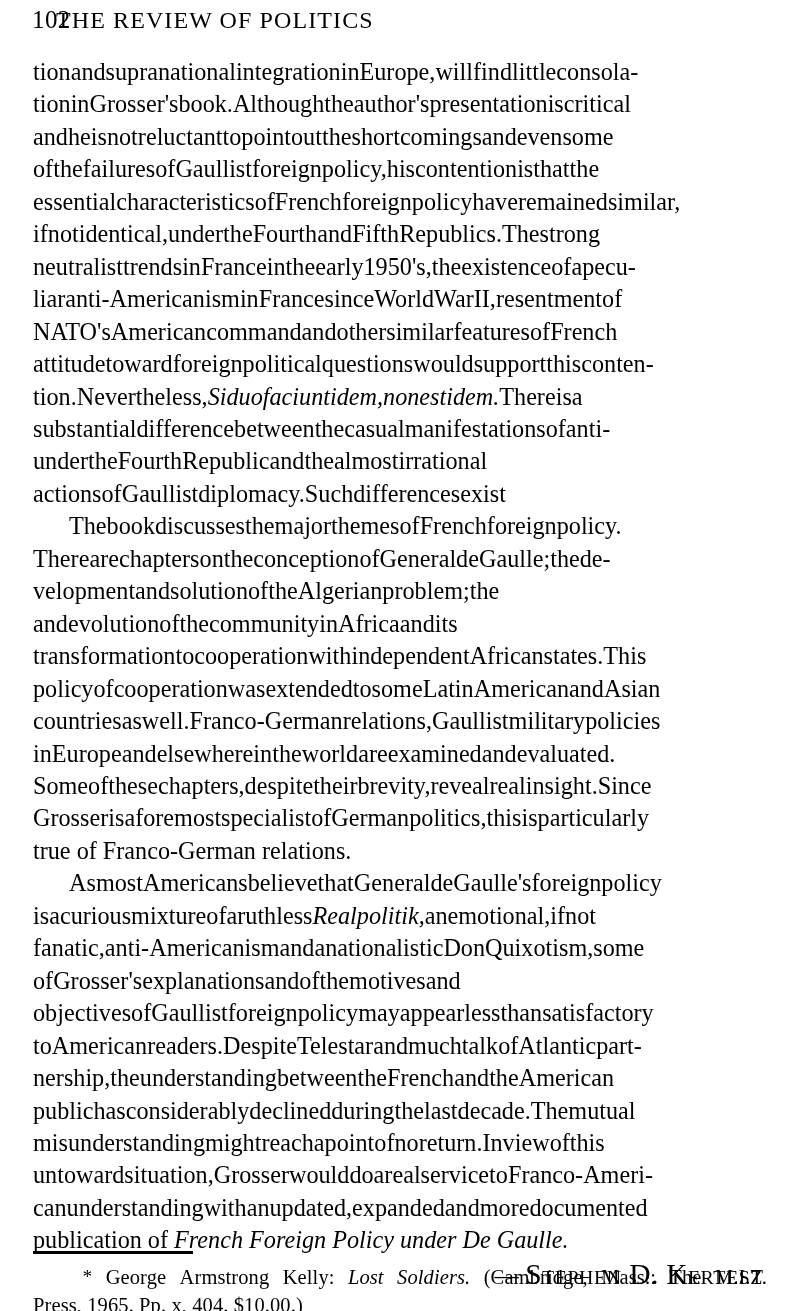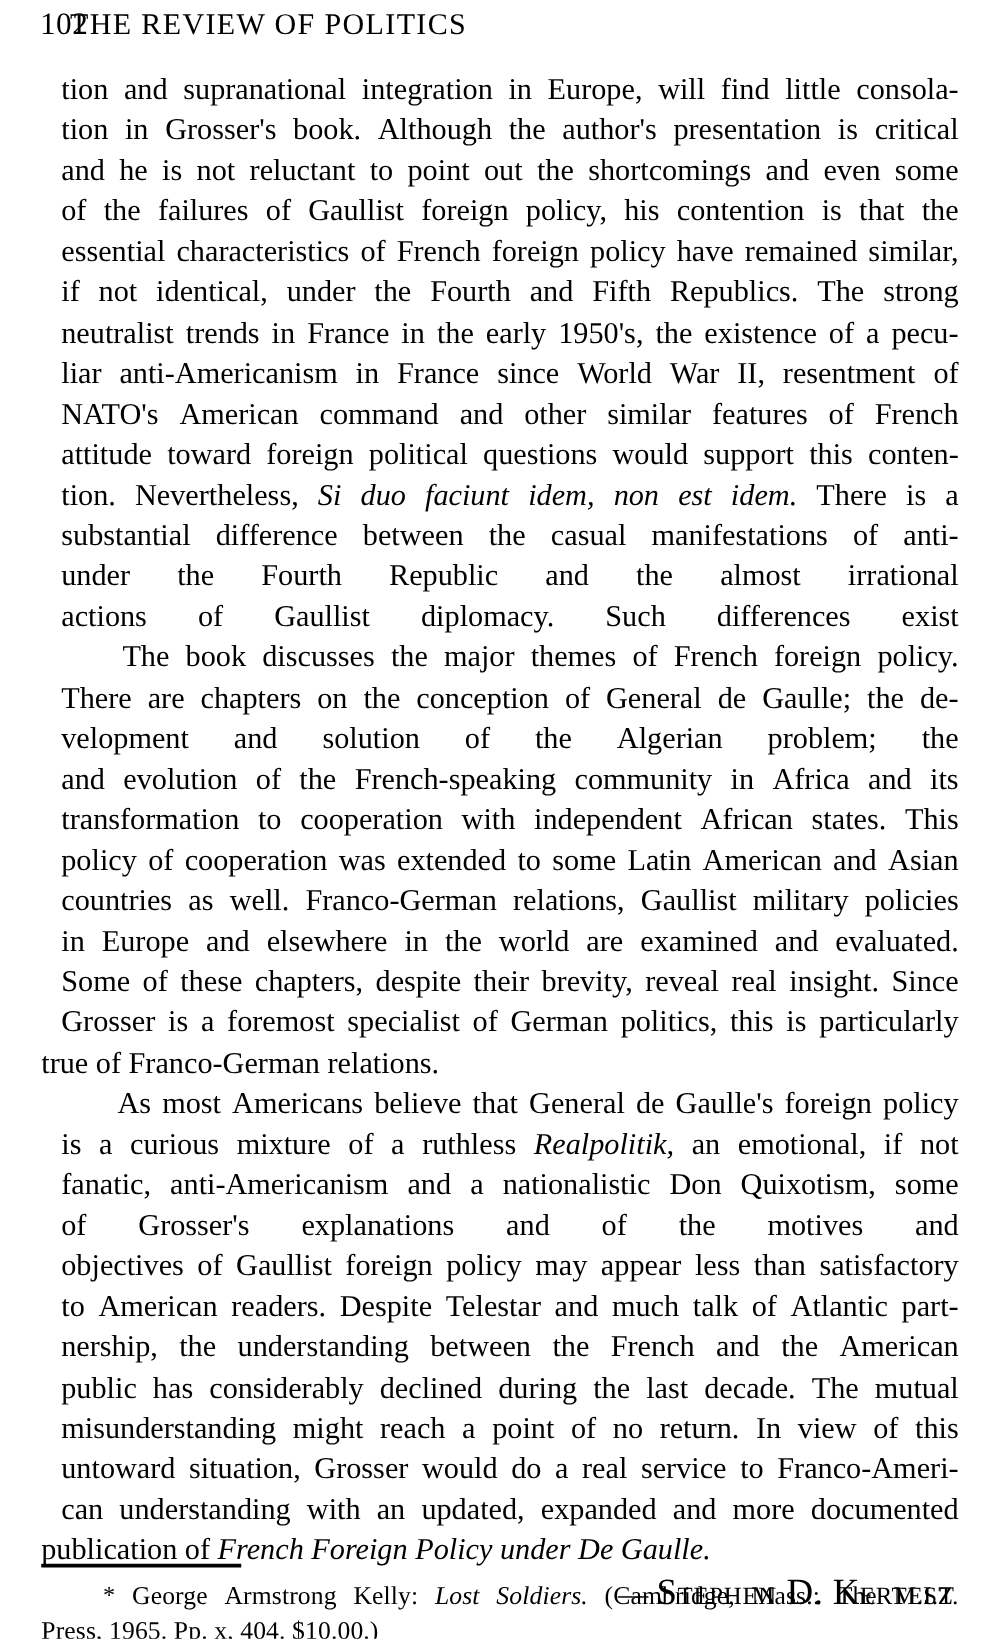--- a/index.html
+++ b/index.html
@@ -67,23 +67,22 @@
     display: block;
     font-size: 24.2px;
     line-height: 32.45px;
     white-space: nowrap;
     letter-spacing: 0;
   }
 
   
   .ln.just {
     display: flex;
-    justify-content: space-between;
+    justify-content: flex-start;
     white-space: normal;
-    margin-left: 16px;
   }
   .ln.just > span { white-space: pre; }
 
   i, .ital { font-style: italic; }
 
   
   .attrib {
     display: block;
     text-align: right;
     font-size: 24.2px;
@@ -344,21 +343,20 @@
           <span>the</span>
           <span>Algerian</span>
           <span>problem;</span>
           <span>the</span>
         </div>
         <div class="ln just">
           <span>and</span>
           <span>evolution</span>
           <span>of</span>
           <span>the</span>
-          <span>French-speaking</span>
           <span>community</span>
           <span>in</span>
           <span>Africa</span>
           <span>and</span>
           <span>its</span>
         </div>
         <div class="ln just">
           <span>transformation</span>
           <span>to</span>
           <span>cooperation</span>

